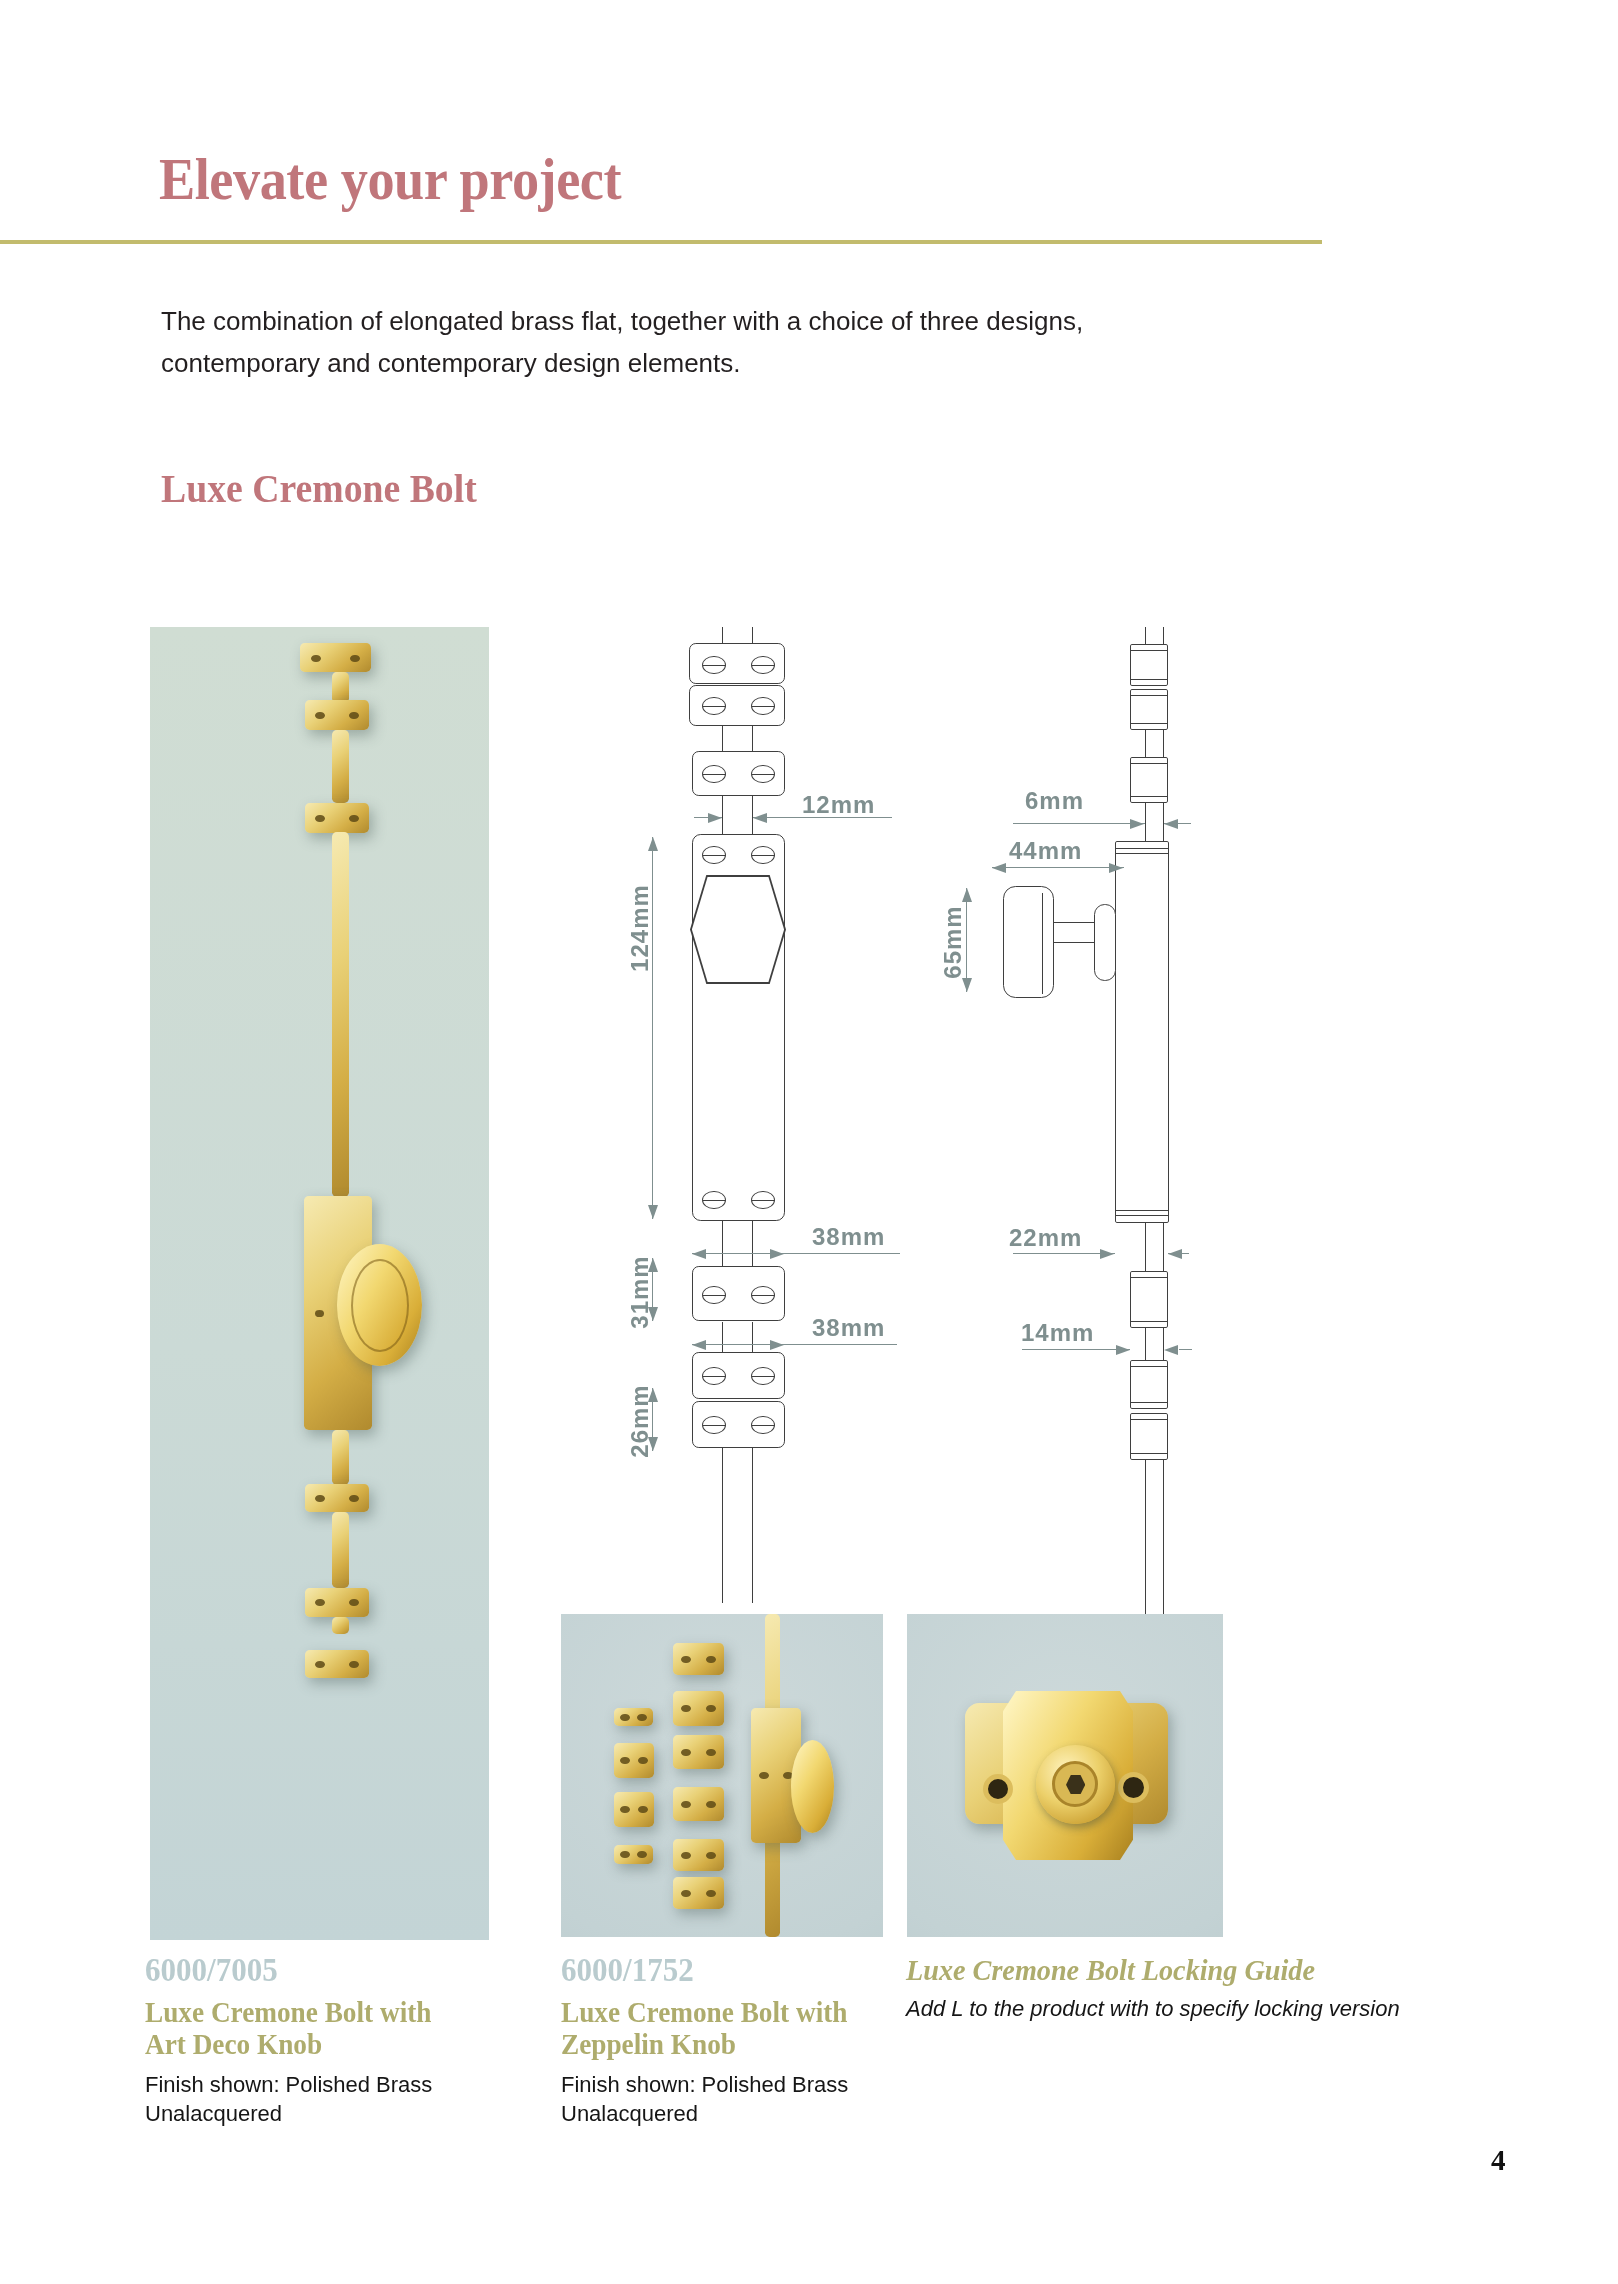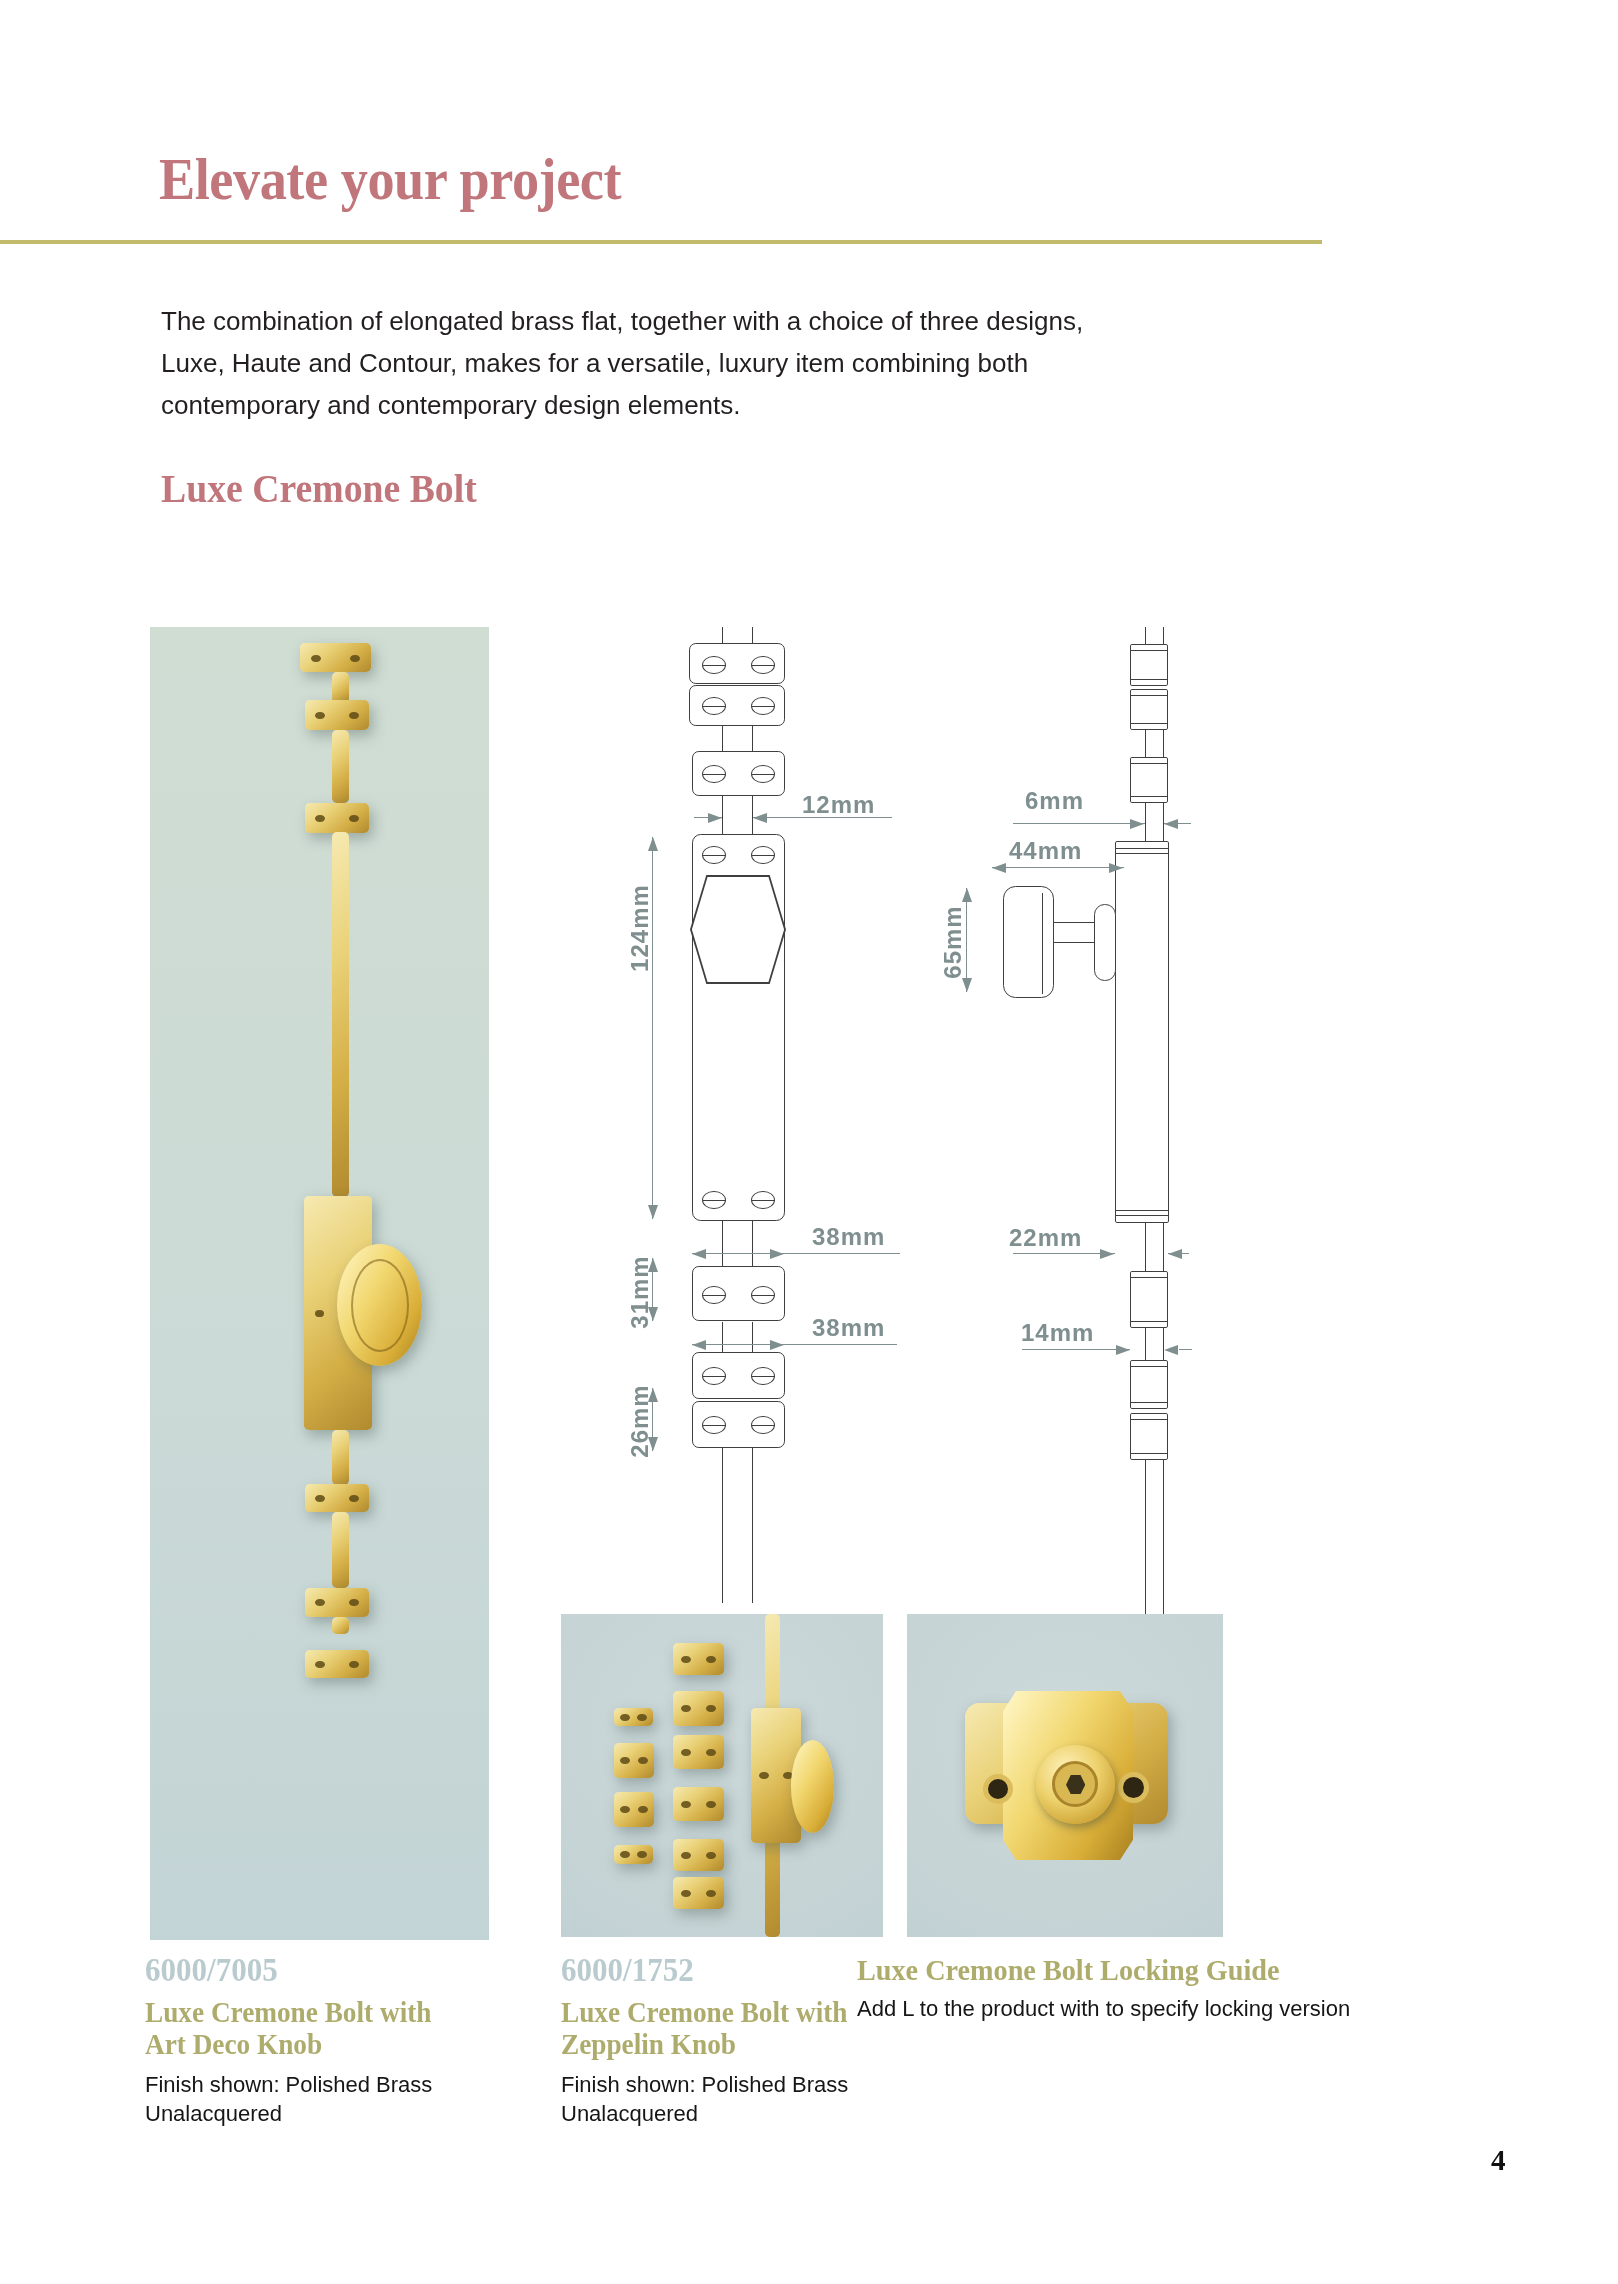--- a/index.html
+++ b/index.html
@@ -54,21 +54,20 @@
 </head>
 <body>
 
 <div id="page">
 
   <div class="abs title" style="left:159px;top:145px;">Elevate your project</div>
   <div class="abs rule" style="left:0;top:240px;width:1322px;height:4.3px;"></div>
 
   <div class="abs" style="left:161px;top:300px;">
     <div class="body-txt">The combination of elongated brass flat, together with a choice of three designs,</div>
-    <div class="body-txt">Luxe, Haute and Contour, makes for a versatile, luxury item combining both</div>
     <div class="body-txt">contemporary and contemporary design elements.</div>
   </div>
 
   <div class="abs sec-head" style="left:161px;top:464px;">Luxe Cremone Bolt</div>
 
 
   <div id="photo-main" class="photo" style="left:150px;top:627px;width:339px;height:1313px;">
     <div class="brass dots2" style="left:150px;top:16.4px;width:71px;height:29px;"></div>
     <div class="brass" style="left:182px;top:45px;width:17.4px;height:31px;box-shadow:none;"></div>
     <div class="brass dots2" style="left:155px;top:73px;width:64px;height:30px;"></div>
@@ -275,21 +274,21 @@
   </div>
 
   <div class="abs" style="left:561px;top:1952px;">
     <div class="code">6000/1752</div>
     <div class="pname" style="margin-top:6.8px;">Luxe Cremone Bolt with</div>
     <div class="pname">Zeppelin Knob</div>
     <div class="finish" style="margin-top:10.6px;">Finish shown: Polished Brass</div>
     <div class="finish">Unalacquered</div>
   </div>
 
-  <div class="abs" style="left:857px;top:1954px;">
+  <div class="abs" style="left:906px;top:1954px;font-style:italic;">
     <div class="pname" style="font-size:30px;">Luxe Cremone Bolt Locking Guide</div>
     <div class="finish" style="margin-top:7.7px;font-size:22px;">Add L to the product with to specify locking version</div>
   </div>
 
   <div class="abs pagenum" style="left:1491px;top:2144px;">4</div>
 
 </div>
 
 
 </body></html>

